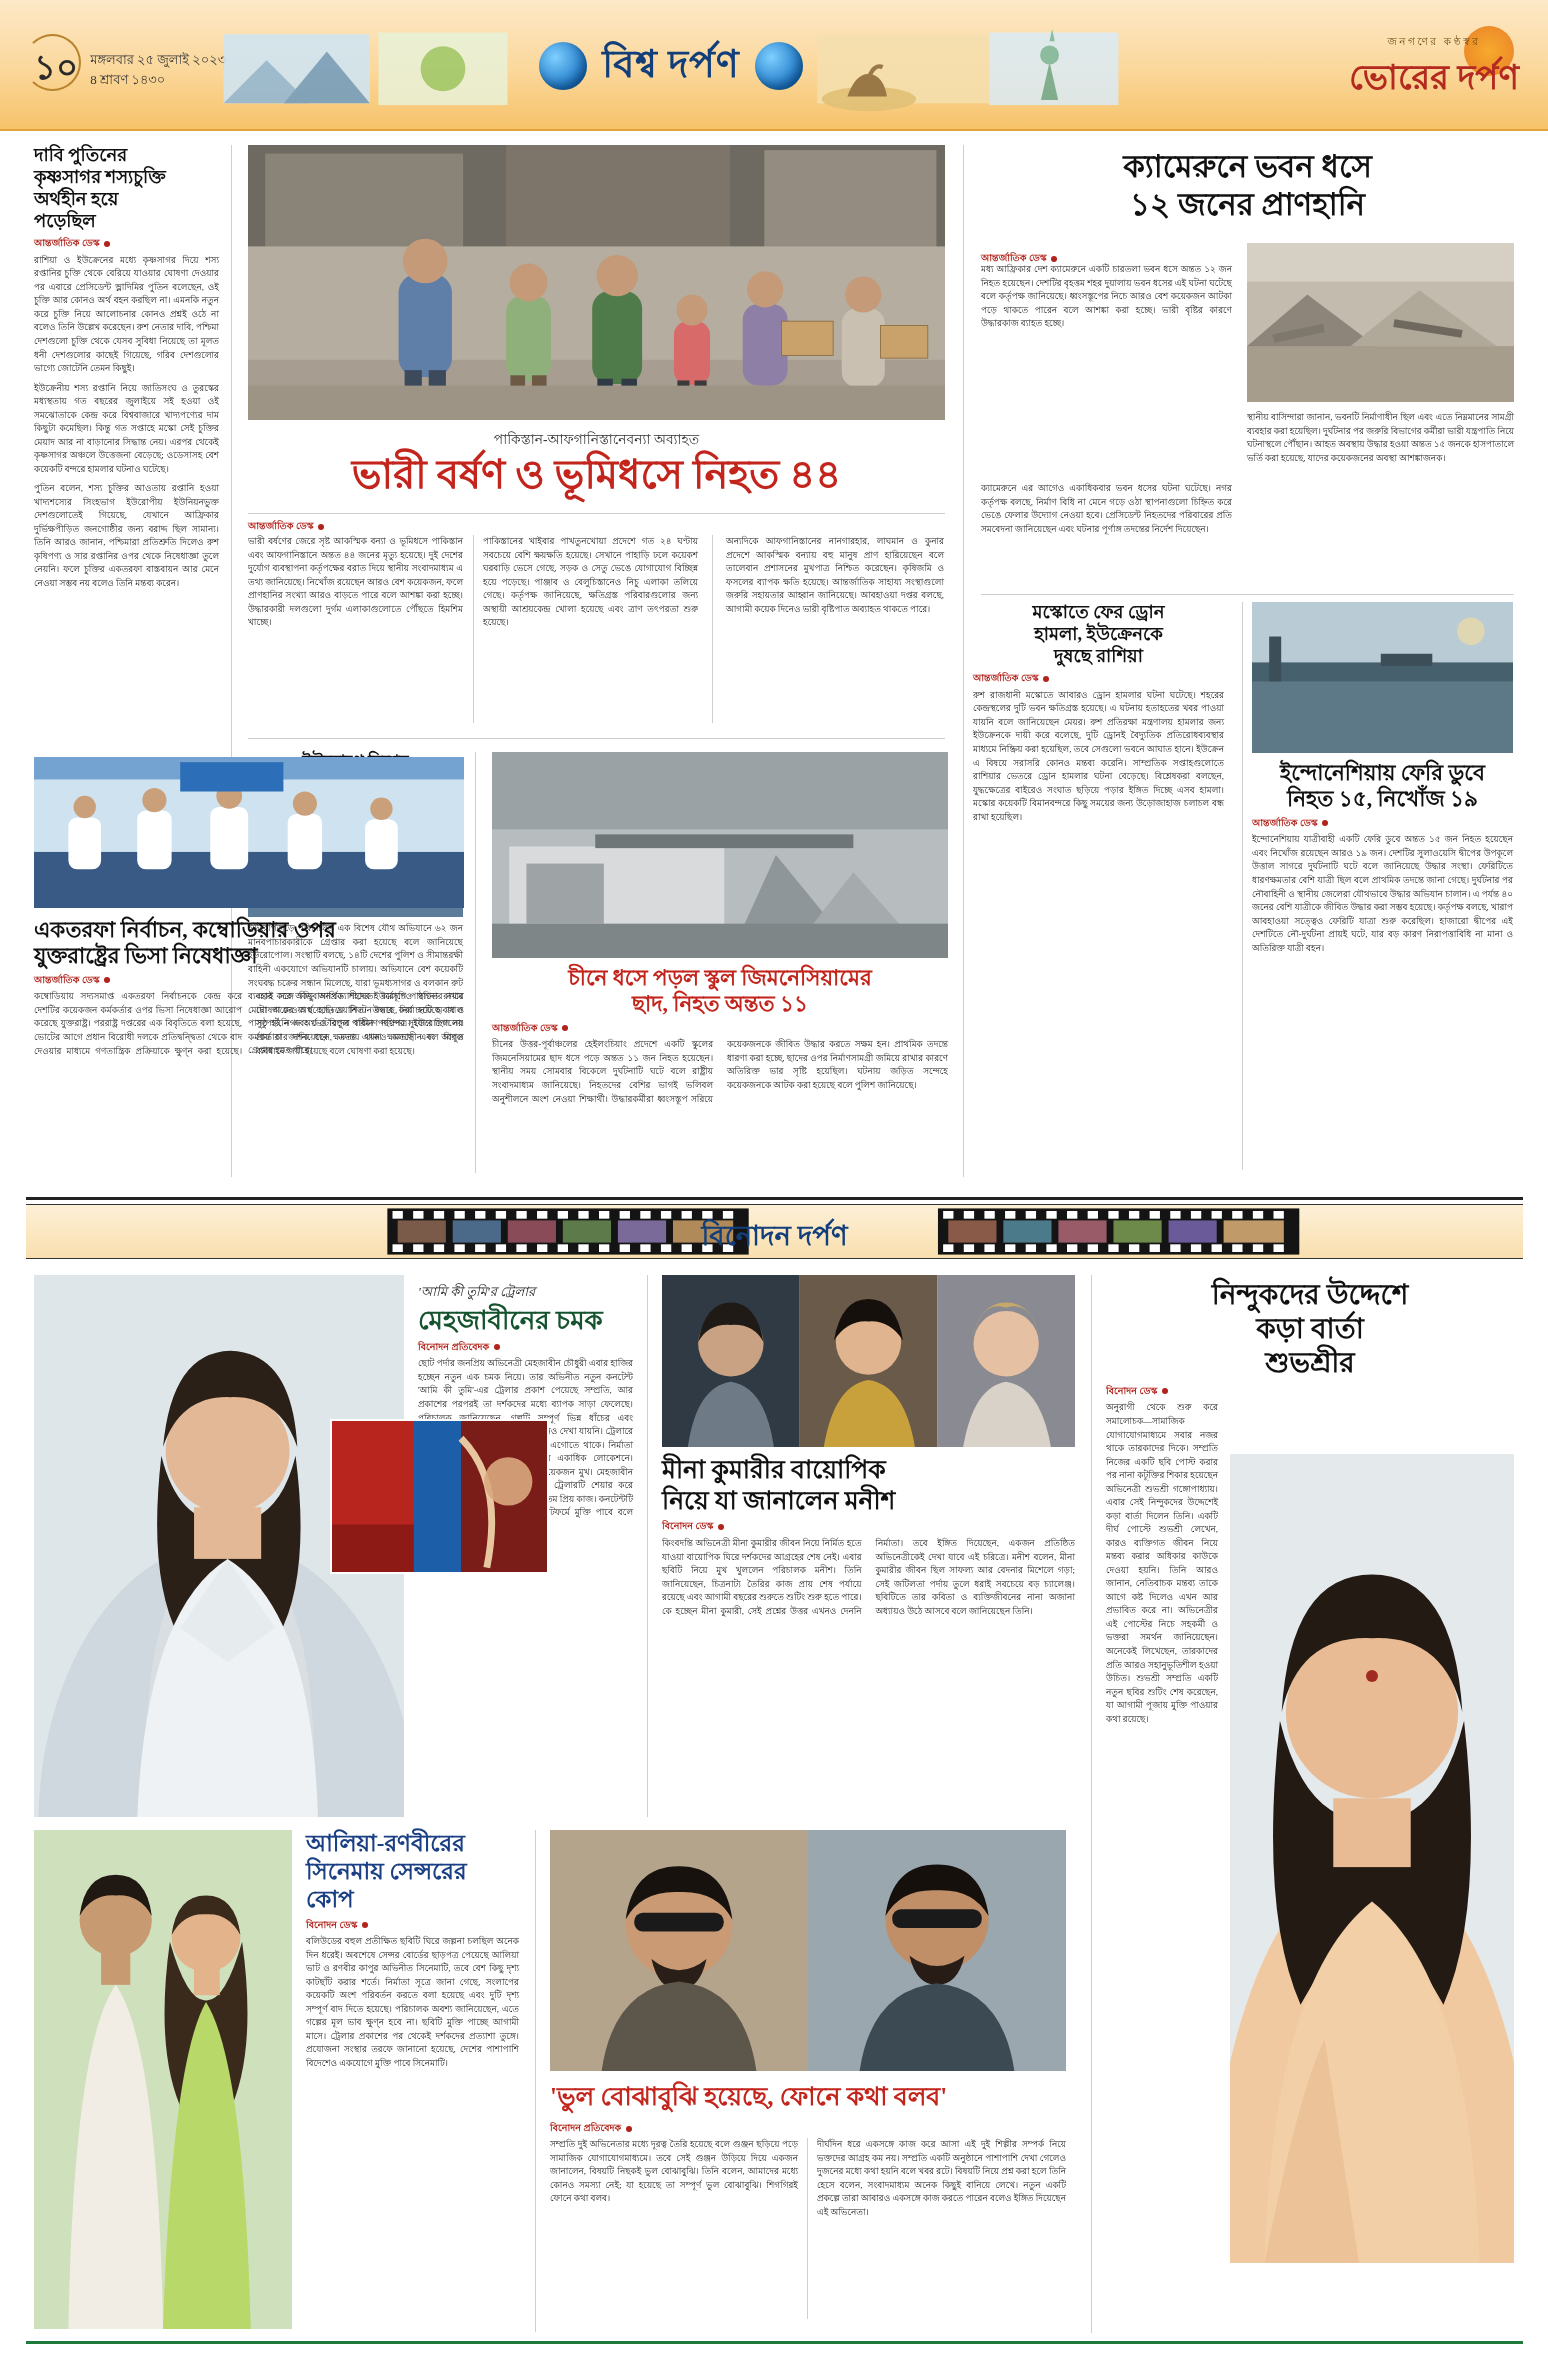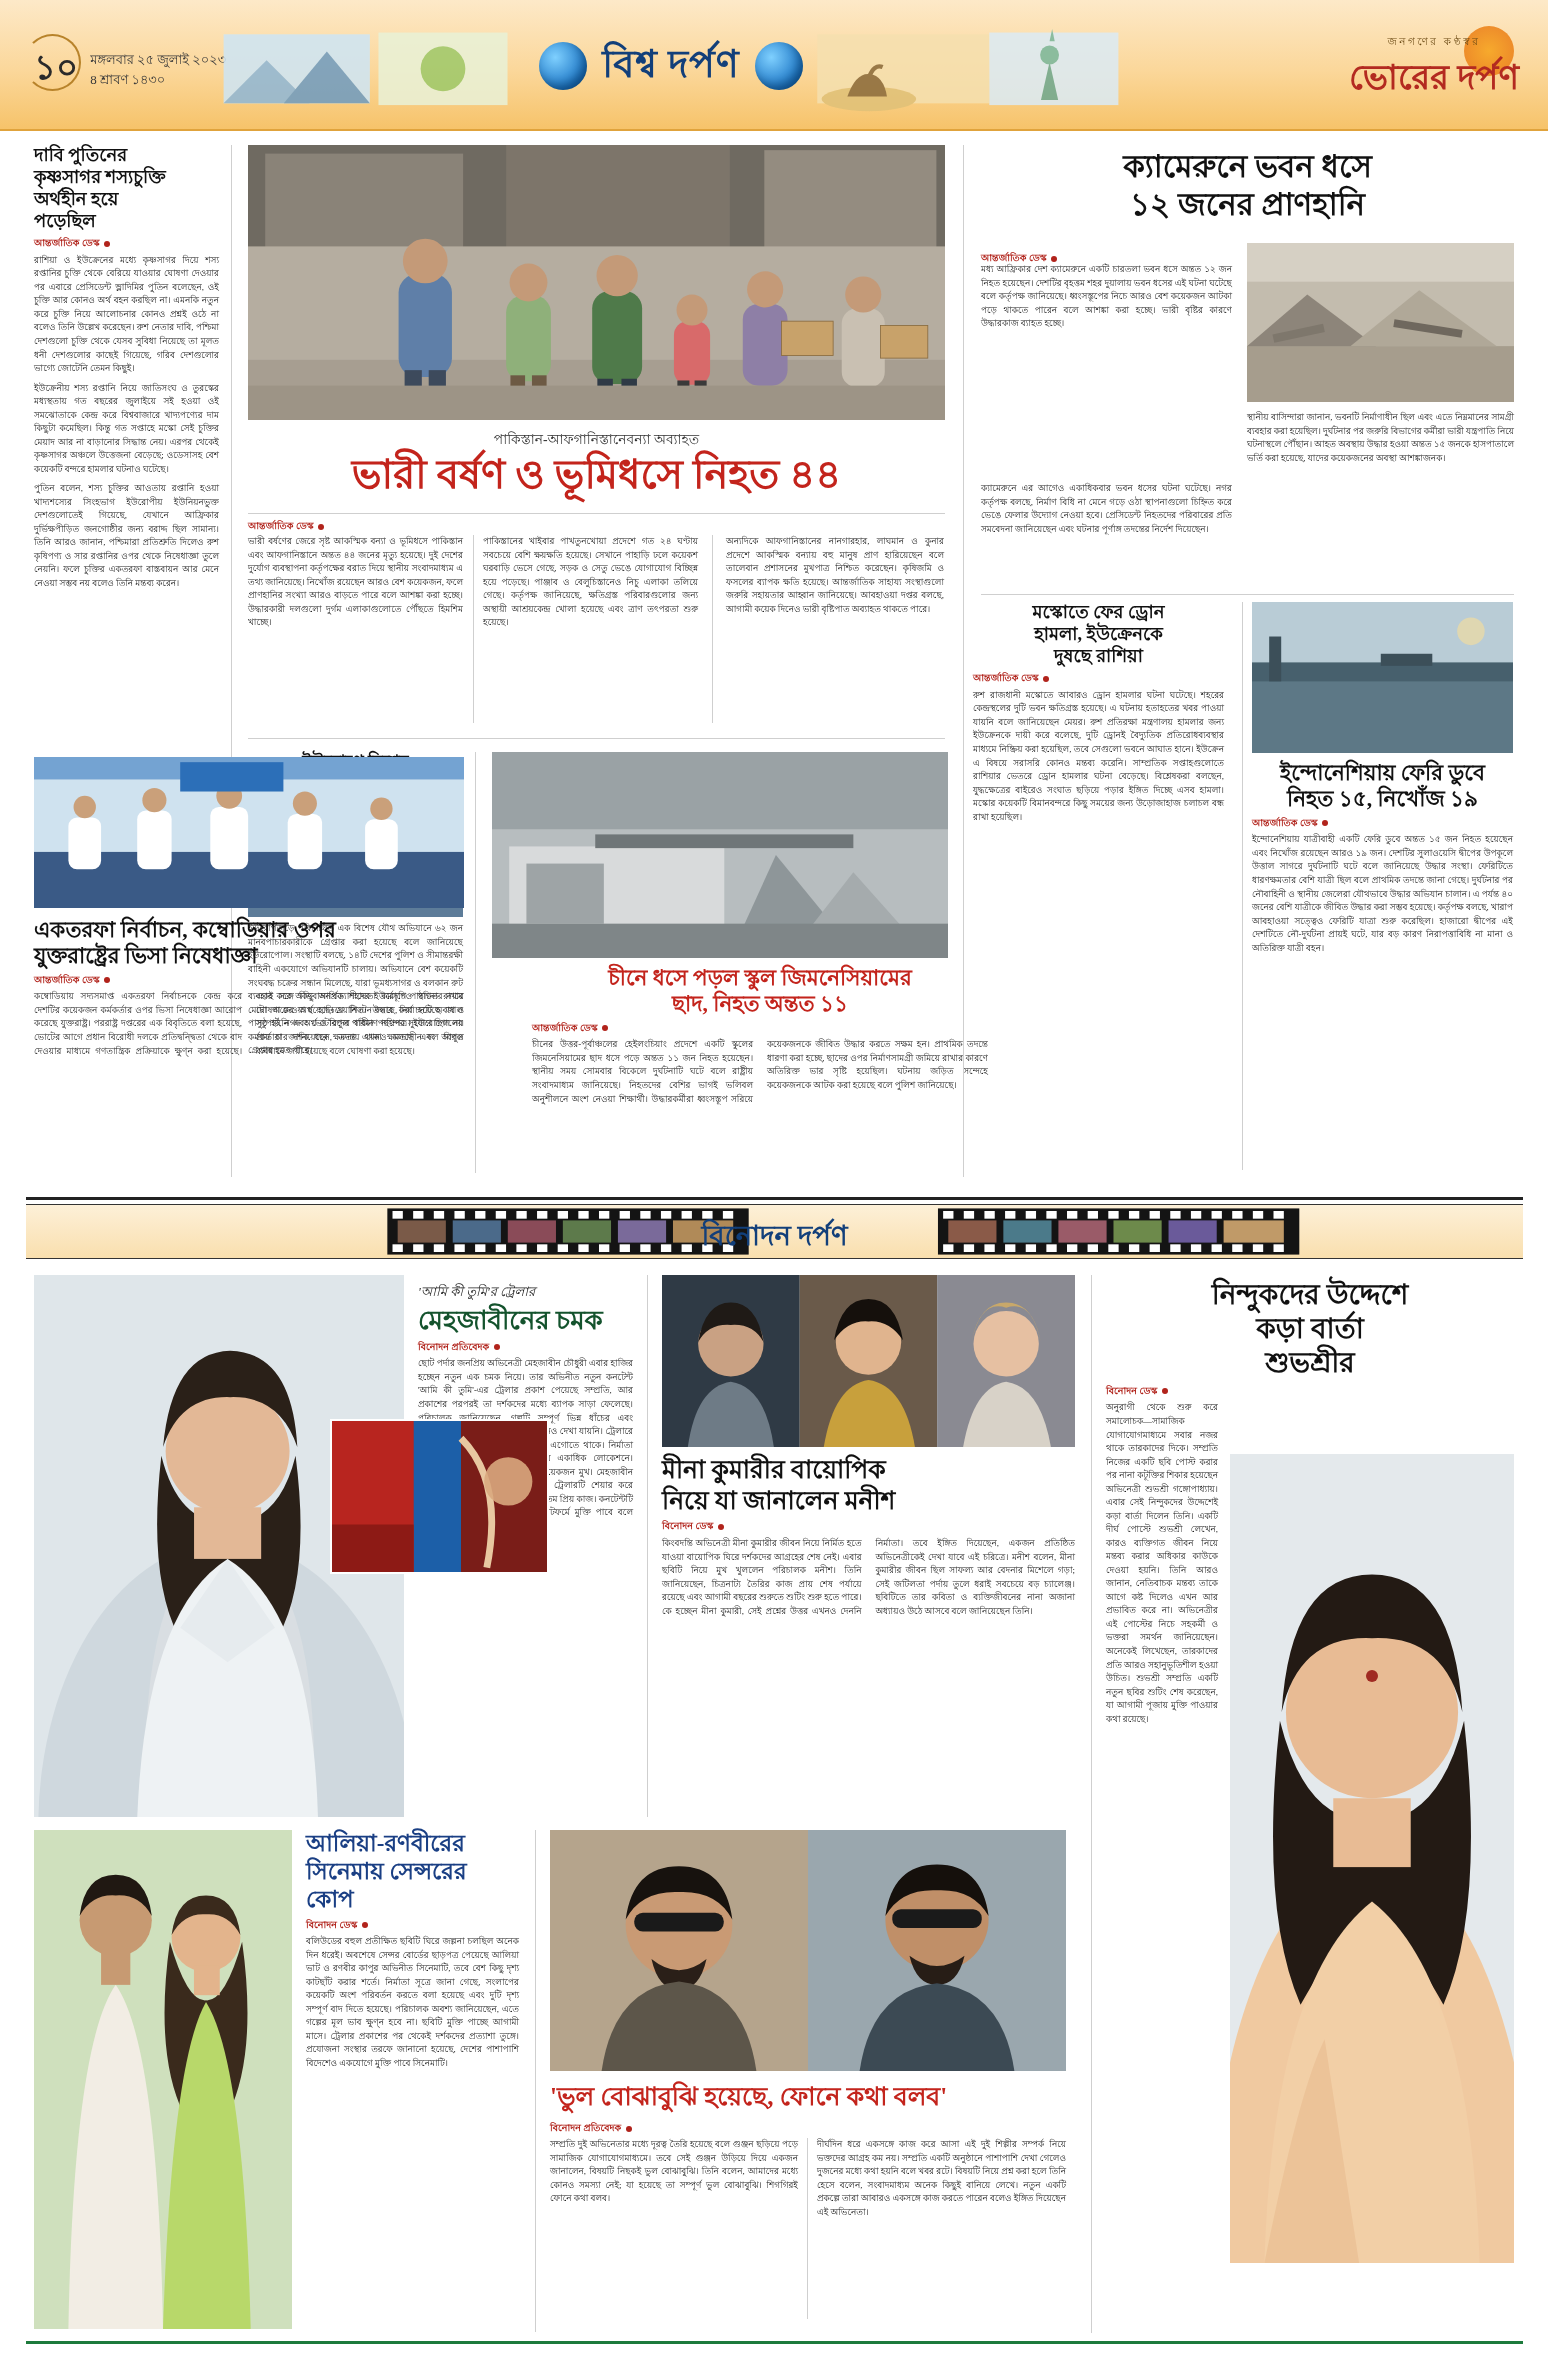--- a/index.html
+++ b/index.html
@@ -214,21 +214,21 @@
       <rect width="530" height="240" fill="#b7bdbf"></rect>
       <rect x="0" y="0" width="530" height="90" fill="#9aa2a5"></rect>
       <rect x="20" y="110" width="250" height="120" fill="#d8dadb"></rect>
       <rect x="40" y="130" width="90" height="70" fill="#9ea4a6"></rect>
       <polygon points="280,230 330,120 420,230" fill="#8e9699"></polygon>
       <polygon points="350,230 420,140 500,230" fill="#a5abad"></polygon>
       <rect x="0" y="200" width="530" height="40" fill="#7f8688"></rect>
       <rect x="120" y="96" width="300" height="16" fill="#6f7678"></rect>
     </svg>
   </div>
-  <div class="col" style="left:492px;top:965px;width:456px;margin-left:40px;">
+  <div class="col" style="left:492px;top:965px;width:456px;">
     <div class="hl" style="font-size:21.5px;color:#c3241c;text-align:center;white-space:pre-line;">চীনে ধসে পড়ল স্কুল জিমনেসিয়ামের
 ছাদ, নিহত অন্তত ১১</div>
     <div class="byline"><span>আন্তর্জাতিক ডেস্ক</span><span class="dot"></span></div>
     <div class="body-txt" style="column-count:2;column-gap:13.8px;">চীনের উত্তর-পূর্বাঞ্চলের হেইলংচিয়াং প্রদেশে একটি স্কুলের জিমনেসিয়ামের ছাদ ধসে পড়ে অন্তত ১১ জন নিহত হয়েছেন। স্থানীয় সময় সোমবার বিকেলে দুর্ঘটনাটি ঘটে বলে রাষ্ট্রীয় সংবাদমাধ্যম জানিয়েছে। নিহতদের বেশির ভাগই ভলিবল অনুশীলনে অংশ নেওয়া শিক্ষার্থী। উদ্ধারকর্মীরা ধ্বংসস্তূপ সরিয়ে কয়েকজনকে জীবিত উদ্ধার করতে সক্ষম হন। প্রাথমিক তদন্তে ধারণা করা হচ্ছে, ছাদের ওপর নির্মাণসামগ্রী জমিয়ে রাখার কারণে অতিরিক্ত ভার সৃষ্টি হয়েছিল। ঘটনায় জড়িত সন্দেহে কয়েকজনকে আটক করা হয়েছে বলে পুলিশ জানিয়েছে।</div>
   </div>
 
   <div class="rule-v" style="left:963px;top:145px;height:1032px;"></div>
 
   <div class="col" style="left:981px;top:148px;width:533px;">
     <div class="hl" style="font-size:31px;text-align:center;white-space:pre-line;">ক্যামেরুনে ভবন ধসে

